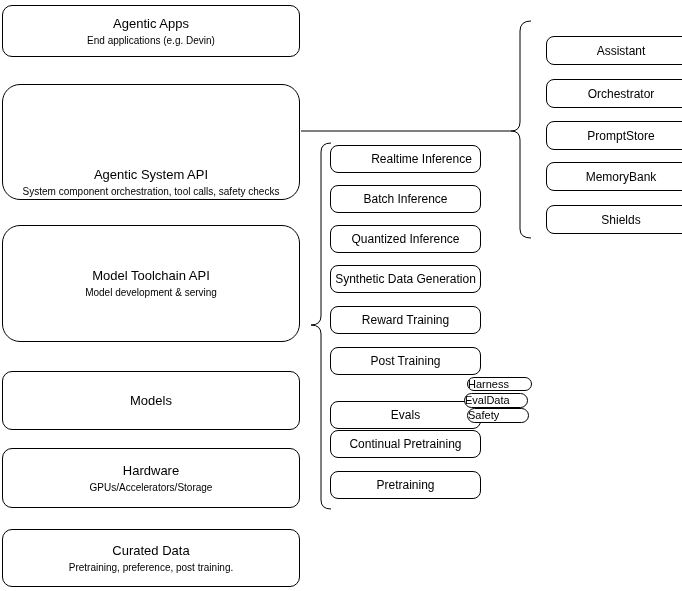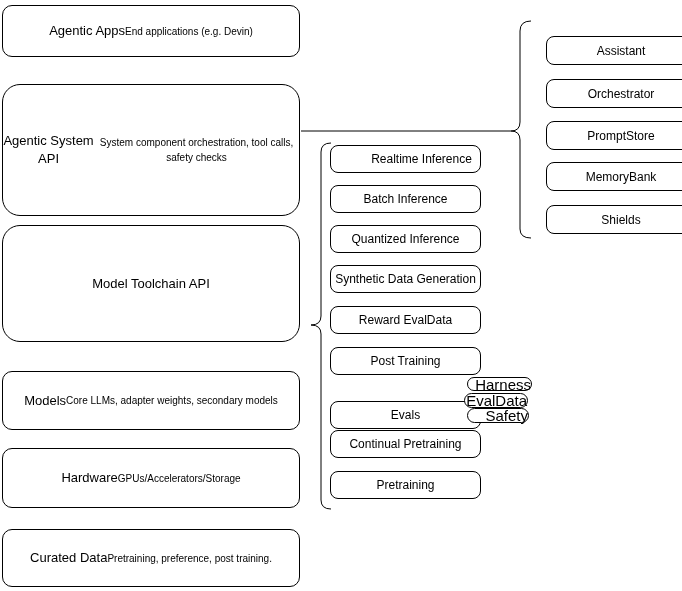--- a/index.html
+++ b/index.html
@@ -2,61 +2,61 @@
 <html><head>
 <meta charset="utf-8">
 <style>
   html,body{margin:0;padding:0;background:#fff;}
   .canvas{
     position:relative;width:682px;height:591px;background:#fff;
     font-family:"Liberation Sans",sans-serif;color:#000;overflow:hidden;
   }
   .node{
     position:absolute;box-sizing:border-box;border:1px solid #000;background:#fff;
-    display:flex;flex-direction:row;align-items:center;justify-content:center;
+    display:flex;flex-direction:column;align-items:center;justify-content:center;
     text-align:center;z-index:1;
   }
   .lbox{left:2px;width:298px;border-radius:10px;}
   .lbox.big{border-radius:18px;}
   .title{font-size:13px;line-height:18px;}
   .subtitle{font-size:10px;line-height:15px;}
   .mbox{left:330px;width:151px;height:28px;border-radius:8px;font-size:12px;}
   .rbox{left:530px;width:150px;height:29px;border-radius:8px;font-size:12px;margin-left:16px;}
   .pill{
     position:absolute;box-sizing:border-box;border:1px solid #000;border-radius:999px;
-    background:#fff;display:flex;align-items:center;justify-content:flex-end;
-    font-size:15px;line-height:11px;z-index:3;
+    background:#fff;display:flex;align-items:center;justify-content:flex-start;
+    font-size:11px;line-height:11px;z-index:3;
   }
   .overlay{position:absolute;left:0;top:0;width:682px;height:591px;z-index:0;}
 </style>
 </head>
 <body>
 
 <div class="canvas">
 
   <svg class="overlay" viewBox="0 0 682 591" xmlns="http://www.w3.org/2000/svg">
     <path d="M 301 131 L 511 131" stroke="#000" stroke-width="1" fill="none"></path>
     <path d="M 331 143 Q 321 143 321 152 L 321 316 Q 321 325 311 325 Q 321 325 321 334 L 321 500 Q 321 509 331 509" stroke="#000" stroke-width="1" fill="none"></path>
     <path d="M 531 21 Q 520 21 520 31 L 520 122 Q 520 131 511 131 Q 520 131 520 140 L 520 229 Q 520 238 531 238" stroke="#000" stroke-width="1" fill="none"></path>
   </svg>
 
   <div class="node lbox" style="top:5px;height:52px;">
     <div class="title">Agentic Apps</div>
     <div class="subtitle">End applications (e.g. Devin)</div>
   </div>
-  <div class="node lbox big" style="top:84px;height:132px;">
+  <div class="node lbox big" style="top:84px;height:116px;justify-content:flex-end;">
     <div class="title">Agentic System API</div>
     <div class="subtitle">System component orchestration, tool calls, safety checks</div>
   </div>
   <div class="node lbox big" style="top:225px;height:117px;">
     <div class="title">Model Toolchain API</div>
+    <div class="subtitle">Model development &amp; serving</div>
   </div>
   <div class="node lbox" style="top:371px;height:59px;">
     <div class="title">Models</div>
-    <div class="subtitle">Core LLMs, adapter weights, secondary models</div>
   </div>
   <div class="node lbox" style="top:448px;height:60px;">
     <div class="title">Hardware</div>
     <div class="subtitle">GPUs/Accelerators/Storage</div>
   </div>
   <div class="node lbox" style="top:529px;height:58px;">
     <div class="title">Curated Data</div>
     <div class="subtitle">Pretraining, preference, post training.</div>
   </div>
 
@@ -66,21 +66,21 @@
   <div class="node mbox" style="top:185px;">
     <span>Batch Inference</span>
   </div>
   <div class="node mbox" style="top:225px;">
     <span>Quantized Inference</span>
   </div>
   <div class="node mbox" style="top:265px;">
     <span>Synthetic Data Generation</span>
   </div>
   <div class="node mbox" style="top:306px;">
-    <span>Reward EvalData</span>
+    <span>Reward Training</span>
   </div>
   <div class="node mbox" style="top:347px;">
     <span>Post Training</span>
   </div>
   <div class="node mbox" style="top:389px;margin-top:12px;">
     <span>Evals</span>
   </div>
   <div class="node mbox" style="top:430px;">
     <span>Continual Pretraining</span>
   </div>

